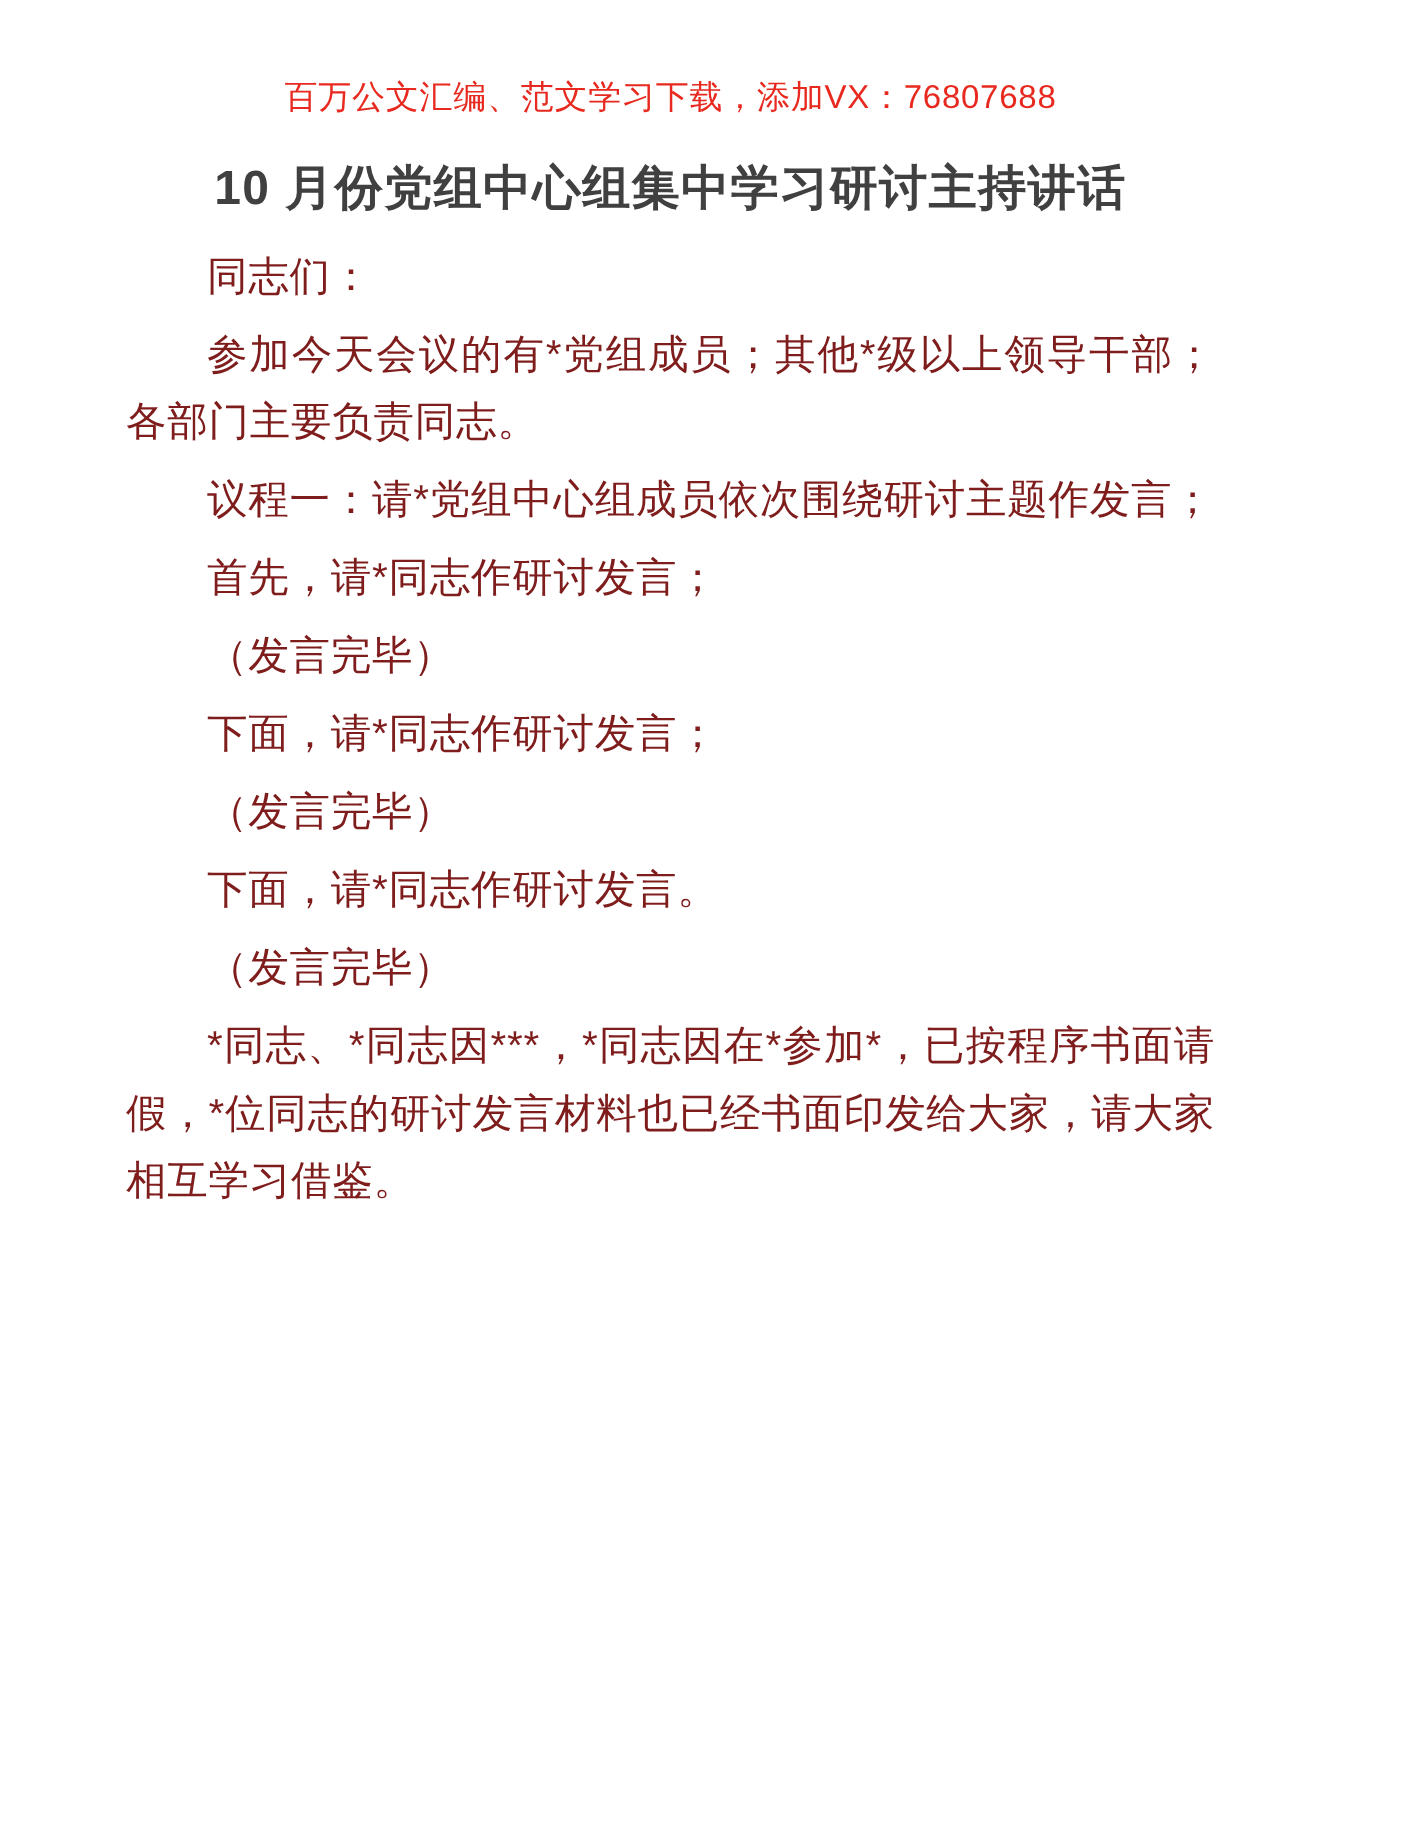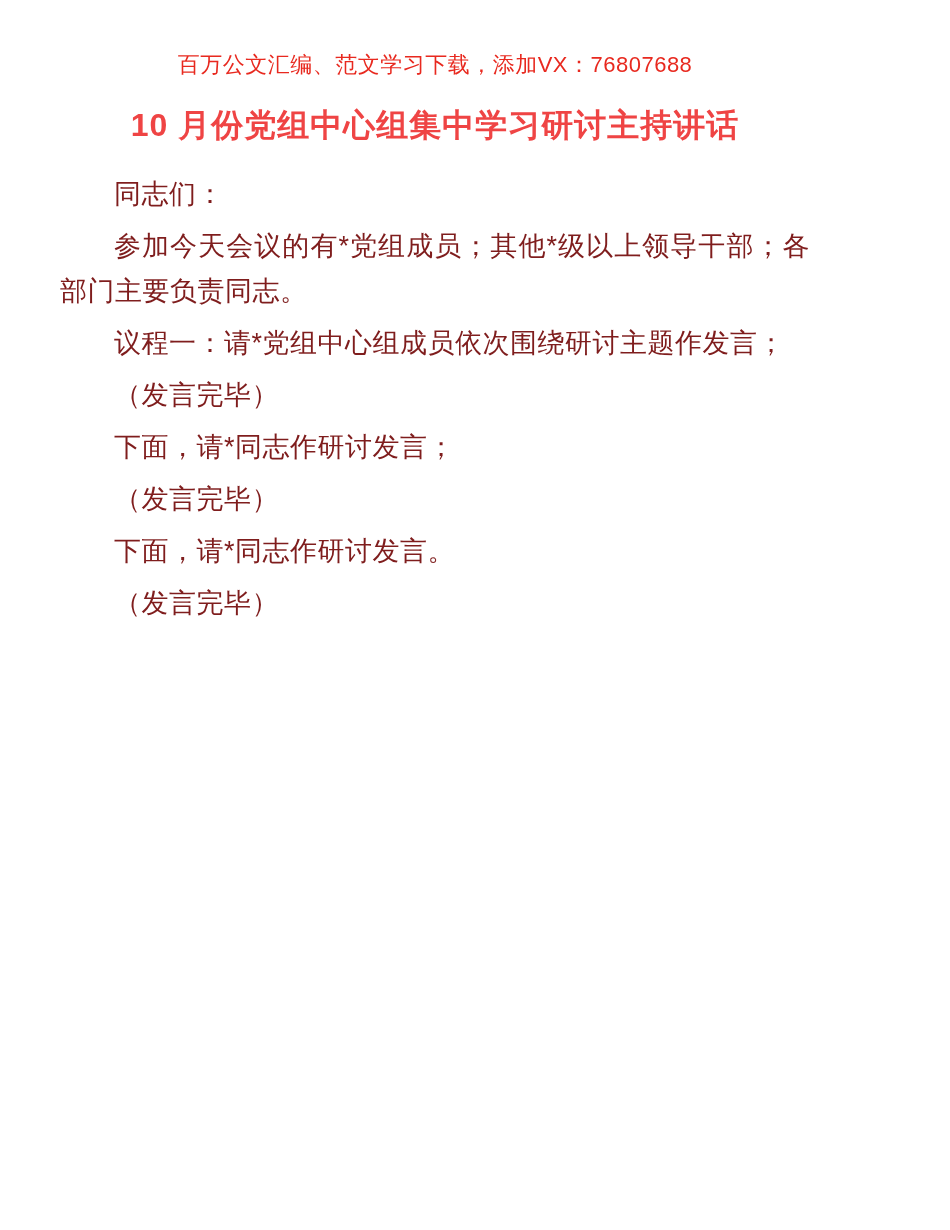--- a/index.html
+++ b/index.html
@@ -11,39 +11,39 @@
     width: 950px;
     height: 1230px;
     overflow: hidden;
     font-family: "Liberation Sans", "DejaVu Sans", sans-serif;
     color: #000000;
   }
   .page {
     box-sizing: border-box;
     width: 950px;
     height: 1012px;
-    padding: 52px 140px 0 60px;
+    padding: 52px 140px 0 84px;
     background: #ffffff;
   }
   .watermark {
     text-align: center;
     color: #e8291f;
     font-size: 22px;
     line-height: 26px;
     letter-spacing: 0.5px;
     white-space: nowrap;
   }
   .doc-title {
     text-align: center;
     font-size: 32px;
     line-height: 38px;
     font-weight: bold;
-    color: #ef4444;
+    color: #404040;
     margin-top: 28px;
-    margin-bottom: 28px;
+    margin-bottom: 18px;
     letter-spacing: 1px;
     white-space: nowrap;
   }
   .content p {
     margin: 0 0 7px 0;
     font-size: 27px;
     line-height: 45px;
     letter-spacing: 0.5px;
     text-indent: 2em;
     text-align: justify;
@@ -56,20 +56,22 @@
 <div class="page">
 
   <div class="watermark">百万公文汇编、范文学习下载，添加VX：76807688</div>
 
   <div class="doc-title">10 月份党组中心组集中学习研讨主持讲话</div>
 
   <div class="content">
     <p>同志们：</p>
     <p>参加今天会议的有*党组成员；其他*级以上领导干部；各部门主要负责同志。</p>
     <p>议程一：请*党组中心组成员依次围绕研讨主题作发言；</p>
+    <p>首先，请*同志作研讨发言；</p>
     <p>（发言完毕）</p>
     <p>下面，请*同志作研讨发言；</p>
     <p>（发言完毕）</p>
     <p>下面，请*同志作研讨发言。</p>
     <p>（发言完毕）</p>
+    <p>*同志、*同志因***，*同志因在*参加*，已按程序书面请假，*位同志的研讨发言材料也已经书面印发给大家，请大家相互学习借鉴。</p>
   </div>
 
 </div>
 
 </body></html>

